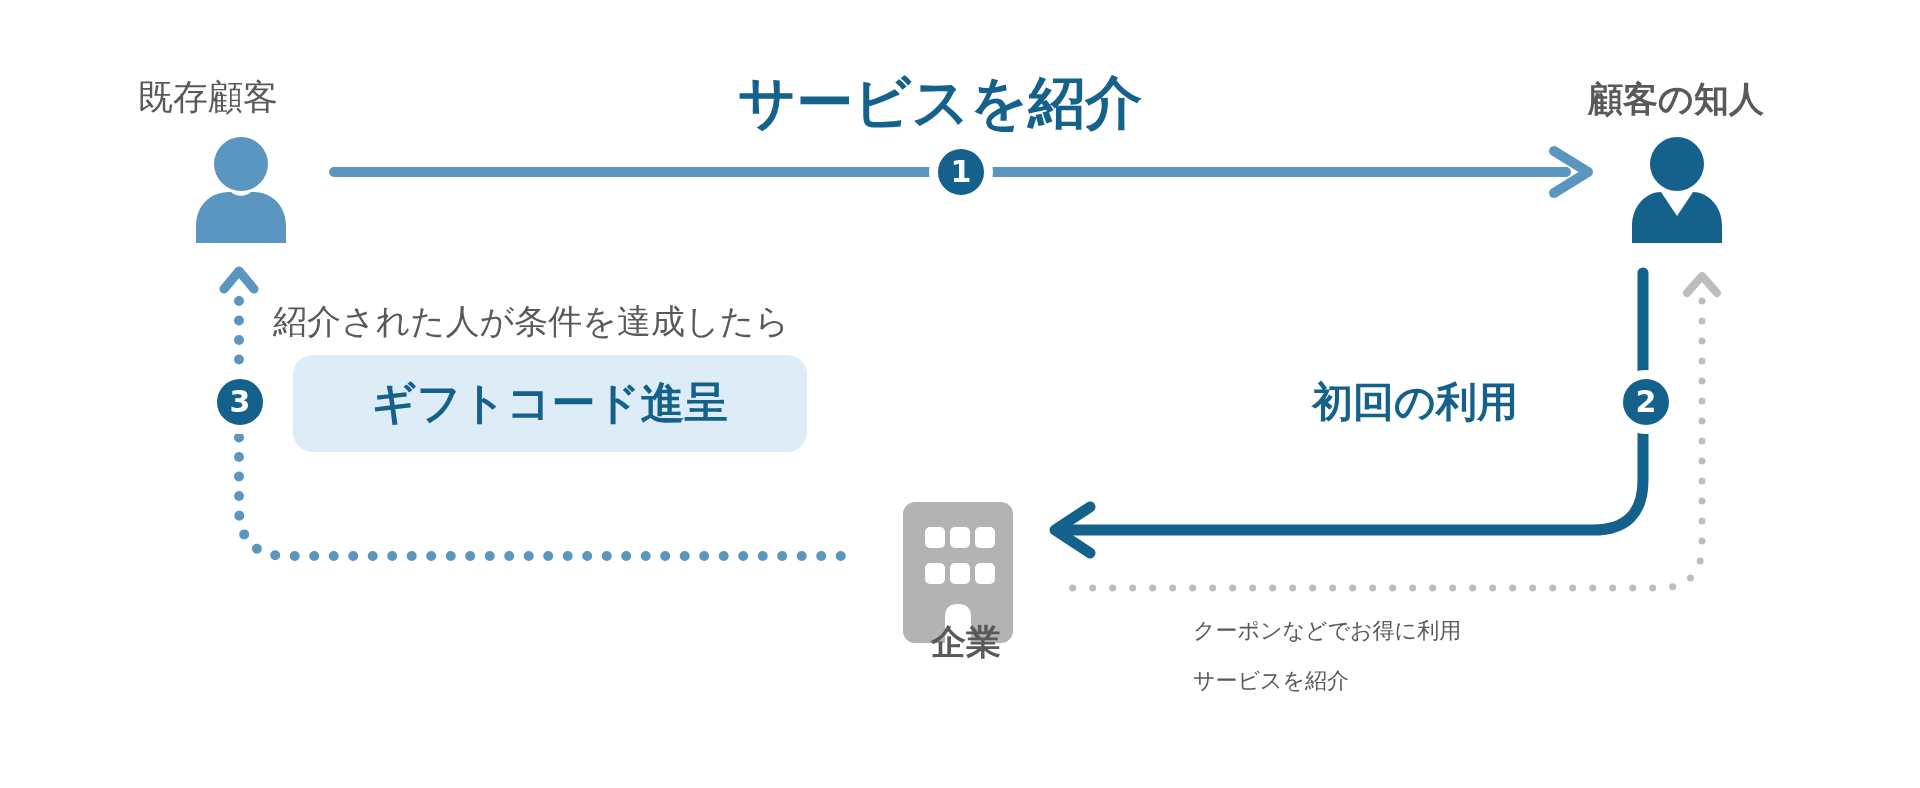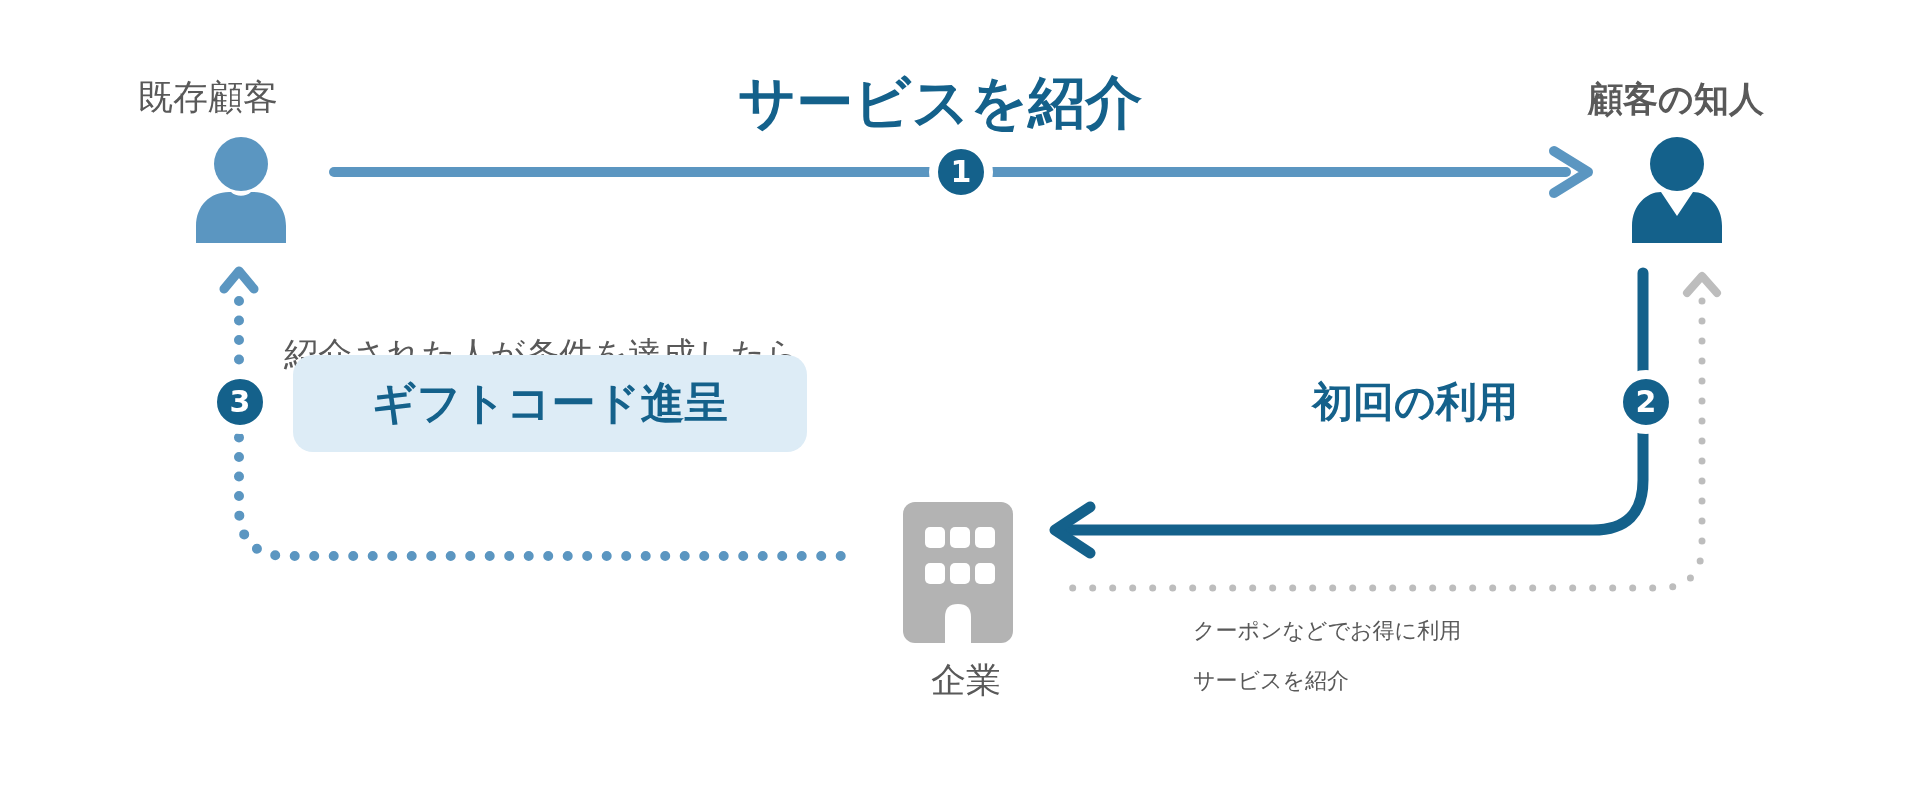--- a/index.html
+++ b/index.html
@@ -16,27 +16,27 @@
   .st-gray{stroke:var(--dot-gray);}
   .fl-light{fill:var(--accent-light);}
   .fl-dark{fill:var(--accent-dark);}
   .fl-gray{fill:var(--neutral-gray);}
   .fl-white{fill:#ffffff;}
 
   .txt{position:absolute;white-space:nowrap;}
   .actor-label{font-size:35px;line-height:42px;color:var(--text-gray);text-align:center;}
   .lbl-existing{left:88px;top:76px;width:240px;}
   .lbl-friend{left:1556px;top:78px;width:240px;font-weight:bold;}
-  .lbl-company{left:866px;top:659px;width:200px;}
+  .lbl-company{left:866px;top:621px;width:200px;font-weight:bold;}
 
   .step-title{font-weight:bold;color:var(--accent-dark);}
   .title-referral{left:738px;top:76px;width:400px;text-align:left;font-size:57px;line-height:52px;}
   .title-firstuse{left:1312px;top:377px;width:300px;font-size:41px;line-height:50px;}
 
-  .condition-text{left:284px;top:300px;font-size:34px;line-height:42px;color:var(--text-gray);margin-top:33px;}
+  .condition-text{left:273px;top:300px;font-size:34px;line-height:42px;color:var(--text-gray);}
 
   .gift-box{
     position:absolute;left:293px;top:355px;width:514px;height:97px;
     background:var(--highlight-bg);border-radius:20px;
     display:flex;align-items:center;justify-content:center;
   }
   .gift-box .gift-label{font-size:44px;font-weight:bold;color:var(--accent-dark);white-space:nowrap;}
 
   .coupon-note{left:1193px;top:606px;font-size:22px;line-height:50px;color:var(--text-gray);}
   .coupon-note span{display:block;}

